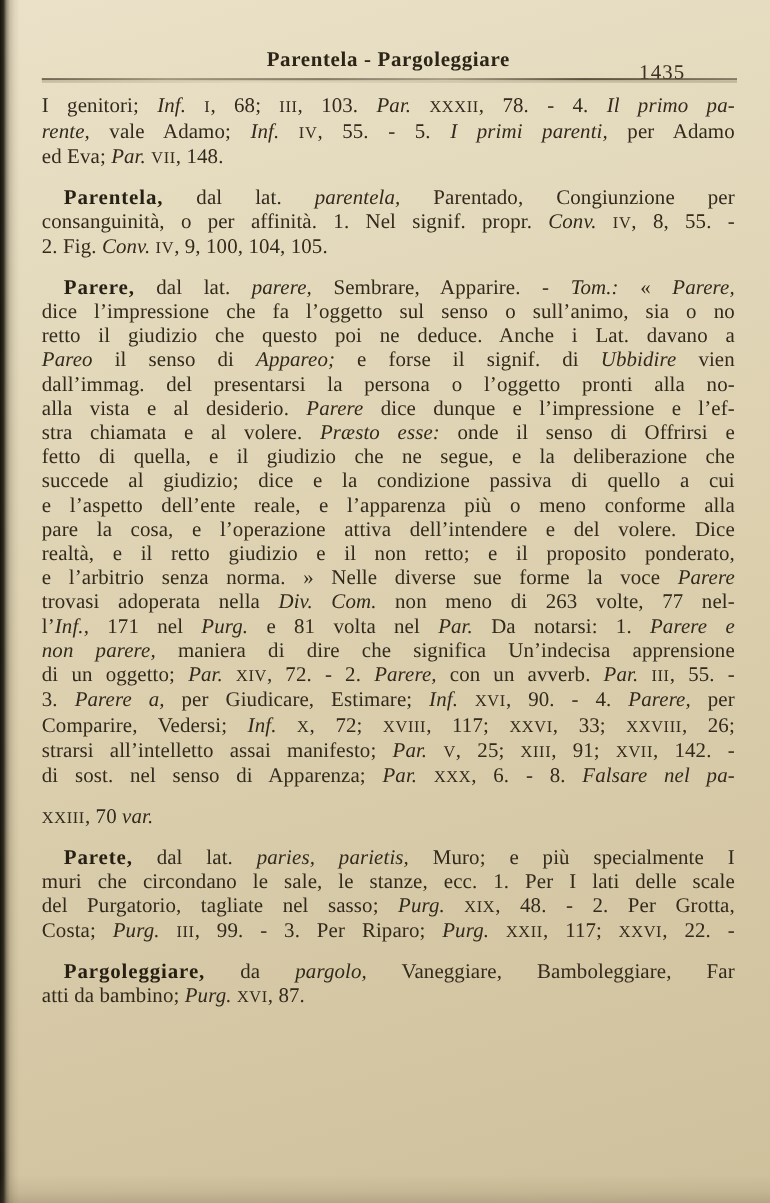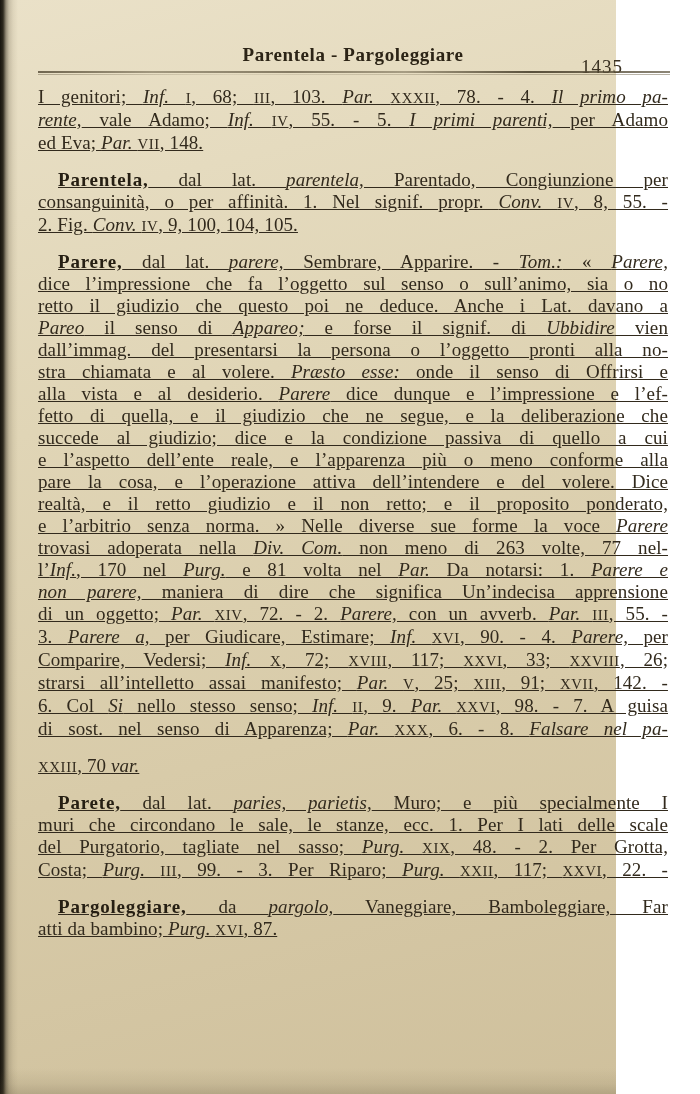--- a/index.html
+++ b/index.html
@@ -3,21 +3,21 @@
 <meta charset="utf-8">
 <style>
   html, body { margin: 0; padding: 0; }
   body {
     width: 700px; height: 1094px;
     font-family: "Liberation Serif", "DejaVu Serif", serif;
     overflow: hidden;
   }
   .book-page {
     position: relative;
-    width: 616px; height: 1094px;
+    width: 700px; height: 1094px;
     background:
       linear-gradient(165deg, #eae1c8 0%, #e0d5b6 35%, #d8cba9 65%, #cfc09c 100%);
     color: #322a1d;
   }
   
   .binding-shadow {
     position: absolute; left: 0; top: 0; bottom: 0; width: 18px;
     background: linear-gradient(90deg,
       #17140e 0px, #2e2a1f 3px, rgba(80,72,55,0.55) 6px,
       rgba(110,100,78,0.28) 9px, rgba(130,118,92,0.12) 13px, rgba(0,0,0,0) 18px);
@@ -53,21 +53,21 @@
   .header-rule .rule-echo {
     height: 1px; margin-top: 1px;
     background: linear-gradient(90deg,
       rgba(110,99,74,0.45) 0%, rgba(110,99,74,0.12) 30%, rgba(110,99,74,0.35) 70%, rgba(110,99,74,0.5) 100%);
   }
   .page-text {
     position: absolute; left: 38px; top: 86px; width: 630px;
     font-size: 19px; line-height: 22px;
     letter-spacing: 0.1px;
   }
-  .para { margin: 0 0 14px 0; text-decoration: underline; }
+  .para { margin: 0 0 14px 0; }
   .para:last-child { margin-bottom: 4px; }
   .line {
     text-align: justify;
     text-align-last: justify;
     min-height: 22px;
   }
   .line.last { text-align-last: left; }
   .para.indent .line.first { text-indent: 20px; }
   .r-n { }
   .r-i { font-style: italic; }
@@ -100,36 +100,35 @@
         <div class="line first"><span class="r-b">Parentela,</span><span class="r-n"> dal lat. </span><span class="r-i">parentela,</span><span class="r-n"> Parentado, Congiunzione per</span></div>
         <div class="line"><span class="r-n">consanguinità, o per affinità. 1. Nel signif. propr. </span><span class="r-i">Conv. </span><span class="r-sc">IV</span><span class="r-n">, 8, 55. -</span></div>
         <div class="line last"><span class="r-n">2. Fig. </span><span class="r-i">Conv. </span><span class="r-sc">IV</span><span class="r-n">, 9, 100, 104, 105.</span></div>
       </div>
       <div class="para indent">
         <div class="line first"><span class="r-b">Parere,</span><span class="r-n"> dal lat. </span><span class="r-i">parere,</span><span class="r-n"> Sembrare, Apparire. - </span><span class="r-i">Tom.:</span><span class="r-n"> « </span><span class="r-i">Parere,</span></div>
         <div class="line"><span class="r-n">dice l’impressione che fa l’oggetto sul senso o sull’animo, sia o no</span></div>
         <div class="line"><span class="r-n">retto il giudizio che questo poi ne deduce. Anche i Lat. davano a</span></div>
         <div class="line"><span class="r-i">Pareo</span><span class="r-n"> il senso di </span><span class="r-i">Appareo;</span><span class="r-n"> e forse il signif. di </span><span class="r-i">Ubbidire</span><span class="r-n"> vien</span></div>
         <div class="line"><span class="r-n">dall’immag. del presentarsi la persona o l’oggetto pronti alla no-</span></div>
+        <div class="line"><span class="r-n">alla vista e al desiderio. </span><span class="r-i">Parere</span><span class="r-n"> dice dunque e l’impressione e l’ef-</span></div>
         <div class="line"><span class="r-n">stra chiamata e al volere. </span><span class="r-i">Præsto esse:</span><span class="r-n"> onde il senso di Offrirsi e</span></div>
-        <div class="line"><span class="r-n">alla vista e al desiderio. </span><span class="r-i">Parere</span><span class="r-n"> dice dunque e l’impressione e l’ef-</span></div>
         <div class="line"><span class="r-n">fetto di quella, e il giudizio che ne segue, e la deliberazione che</span></div>
         <div class="line"><span class="r-n">succede al giudizio; dice e la condizione passiva di quello a cui</span></div>
         <div class="line"><span class="r-n">e l’aspetto dell’ente reale, e l’apparenza più o meno conforme alla</span></div>
         <div class="line"><span class="r-n">pare la cosa, e l’operazione attiva dell’intendere e del volere. Dice</span></div>
         <div class="line"><span class="r-n">realtà, e il retto giudizio e il non retto; e il proposito ponderato,</span></div>
         <div class="line"><span class="r-n">e l’arbitrio senza norma. » Nelle diverse sue forme la voce </span><span class="r-i">Parere</span></div>
         <div class="line"><span class="r-n">trovasi adoperata nella </span><span class="r-i">Div. Com.</span><span class="r-n"> non meno di 263 volte, 77 nel-</span></div>
-        <div class="line"><span class="r-n">l’</span><span class="r-i">Inf.</span><span class="r-n">, 170 nel </span><span class="r-i">Purg.</span><span class="r-n"> e 81 volta nel </span><span class="r-i">Par.</span><span class="r-n"> Da notarsi: 1. </span><span class="r-i">Parere e</span></div>
+        <div class="line"><span class="r-n">l’</span><span class="r-i">Inf.</span><span class="r-n">, 171 nel </span><span class="r-i">Purg.</span><span class="r-n"> e 81 volta nel </span><span class="r-i">Par.</span><span class="r-n"> Da notarsi: 1. </span><span class="r-i">Parere e</span></div>
         <div class="line"><span class="r-i">non parere,</span><span class="r-n"> maniera di dire che significa Un’indecisa apprensione</span></div>
         <div class="line"><span class="r-n">di un oggetto; </span><span class="r-i">Par. </span><span class="r-sc">XIV</span><span class="r-n">, 72. - 2. </span><span class="r-i">Parere,</span><span class="r-n"> con un avverb. </span><span class="r-i">Par. </span><span class="r-sc">III</span><span class="r-n">, 55. -</span></div>
         <div class="line"><span class="r-n">3. </span><span class="r-i">Parere a,</span><span class="r-n"> per Giudicare, Estimare; </span><span class="r-i">Inf. </span><span class="r-sc">XVI</span><span class="r-n">, 90. - 4. </span><span class="r-i">Parere,</span><span class="r-n"> per</span></div>
         <div class="line"><span class="r-n">Comparire, Vedersi; </span><span class="r-i">Inf. </span><span class="r-sc">X</span><span class="r-n">, 72; </span><span class="r-sc">XVIII</span><span class="r-n">, 117; </span><span class="r-sc">XXVI</span><span class="r-n">, 33; </span><span class="r-sc">XXVIII</span><span class="r-n">, 26;</span></div>
         <div class="line"><span class="r-n">strarsi all’intelletto assai manifesto; </span><span class="r-i">Par. </span><span class="r-sc">V</span><span class="r-n">, 25; </span><span class="r-sc">XIII</span><span class="r-n">, 91; </span><span class="r-sc">XVII</span><span class="r-n">, 142. -</span></div>
-        <div class="line"><span class="r-n">6. Col </span><span class="r-i">Si</span><span class="r-n"> nello stesso senso; </span><span class="r-i">Inf. </span><span class="r-sc">II</span><span class="r-n">, 9. </span><span class="r-i">Par. </span><span class="r-sc">XXVI</span><span class="r-n">, 98. - 7. A guisa</span></div>
         <div class="line"><span class="r-n">di sost. nel senso di Apparenza; </span><span class="r-i">Par. </span><span class="r-sc">XXX</span><span class="r-n">, 6. - 8. </span><span class="r-i">Falsare nel pa-</span></div>
       </div>
       <div class="para indent">
         <div class="line last"><span class="r-sc">XXIII</span><span class="r-n">, 70 </span><span class="r-i">var.</span></div>
       </div>
       <div class="para indent">
         <div class="line first"><span class="r-b">Parete,</span><span class="r-n"> dal lat. </span><span class="r-i">paries, parietis,</span><span class="r-n"> Muro; e più specialmente I</span></div>
         <div class="line"><span class="r-n">muri che circondano le sale, le stanze, ecc. 1. Per I lati delle scale</span></div>
         <div class="line"><span class="r-n">del Purgatorio, tagliate nel sasso; </span><span class="r-i">Purg. </span><span class="r-sc">XIX</span><span class="r-n">, 48. - 2. Per Grotta,</span></div>
         <div class="line"><span class="r-n">Costa; </span><span class="r-i">Purg. </span><span class="r-sc">III</span><span class="r-n">, 99. - 3. Per Riparo; </span><span class="r-i">Purg. </span><span class="r-sc">XXII</span><span class="r-n">, 117; </span><span class="r-sc">XXVI</span><span class="r-n">, 22. -</span></div>

